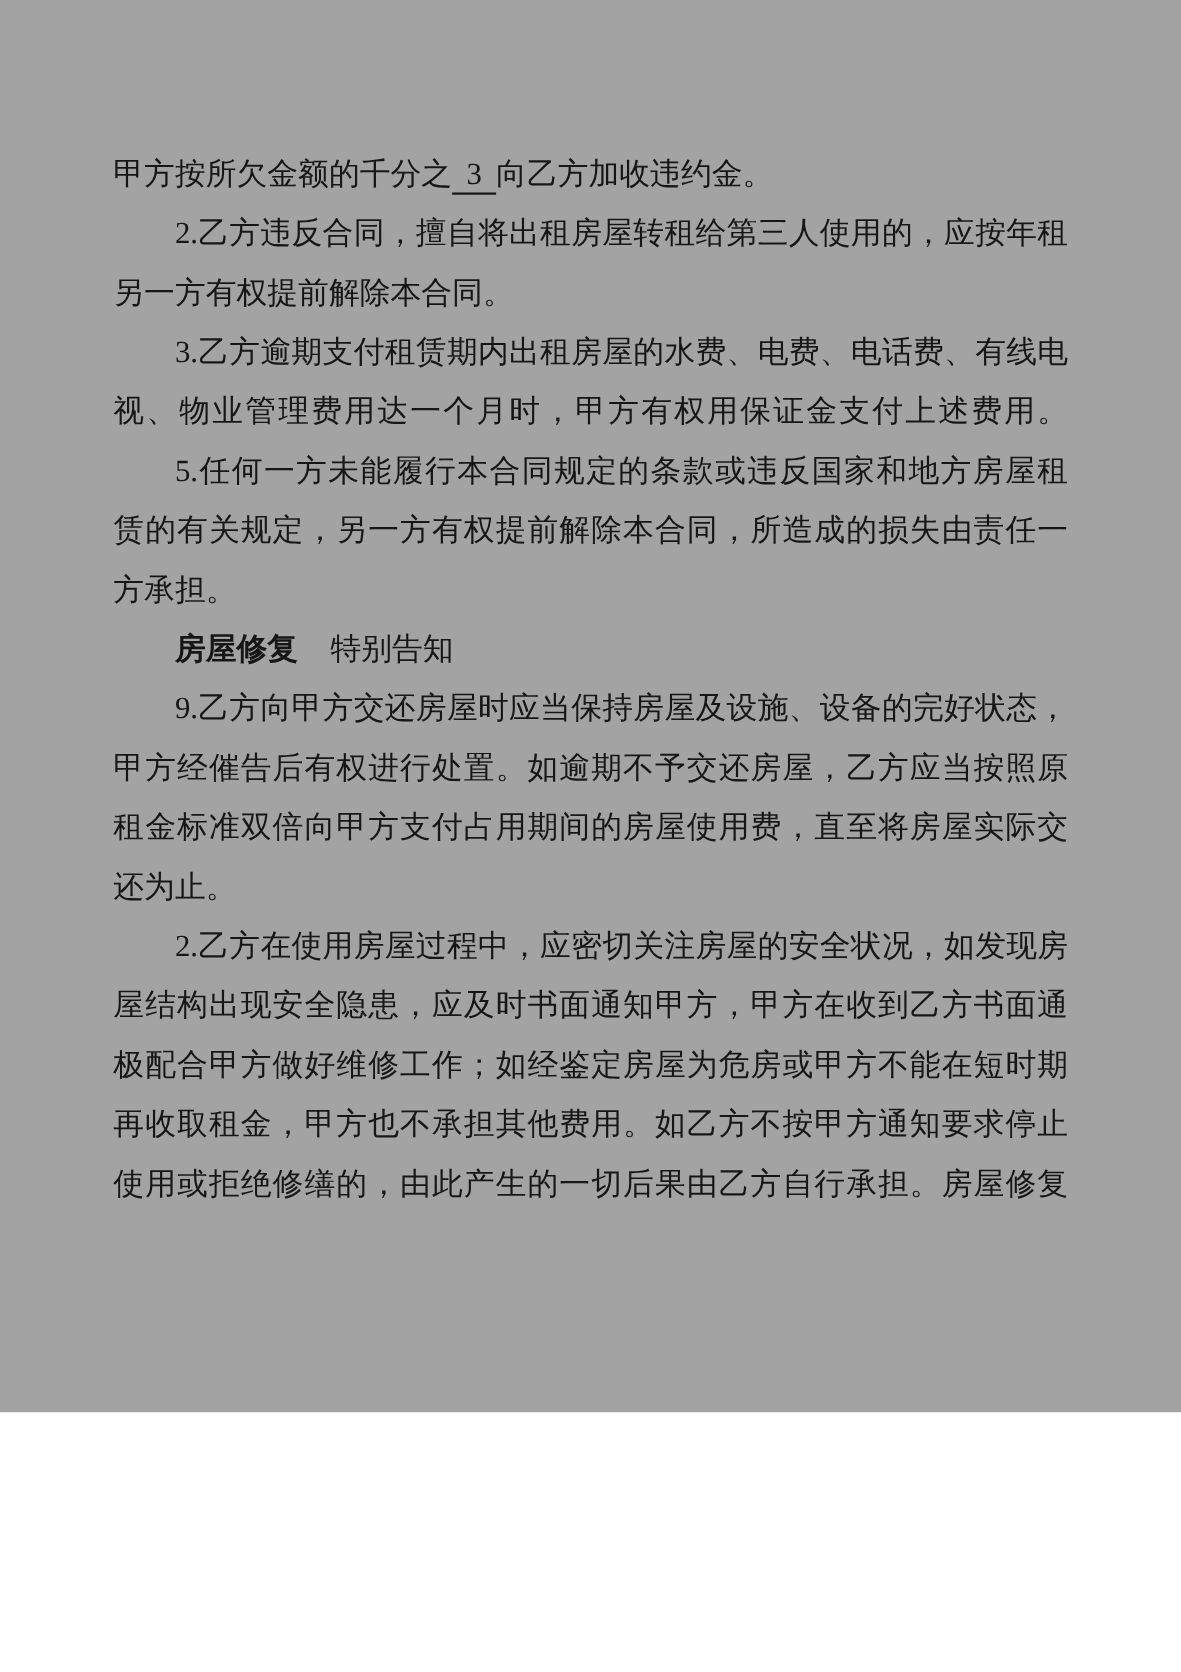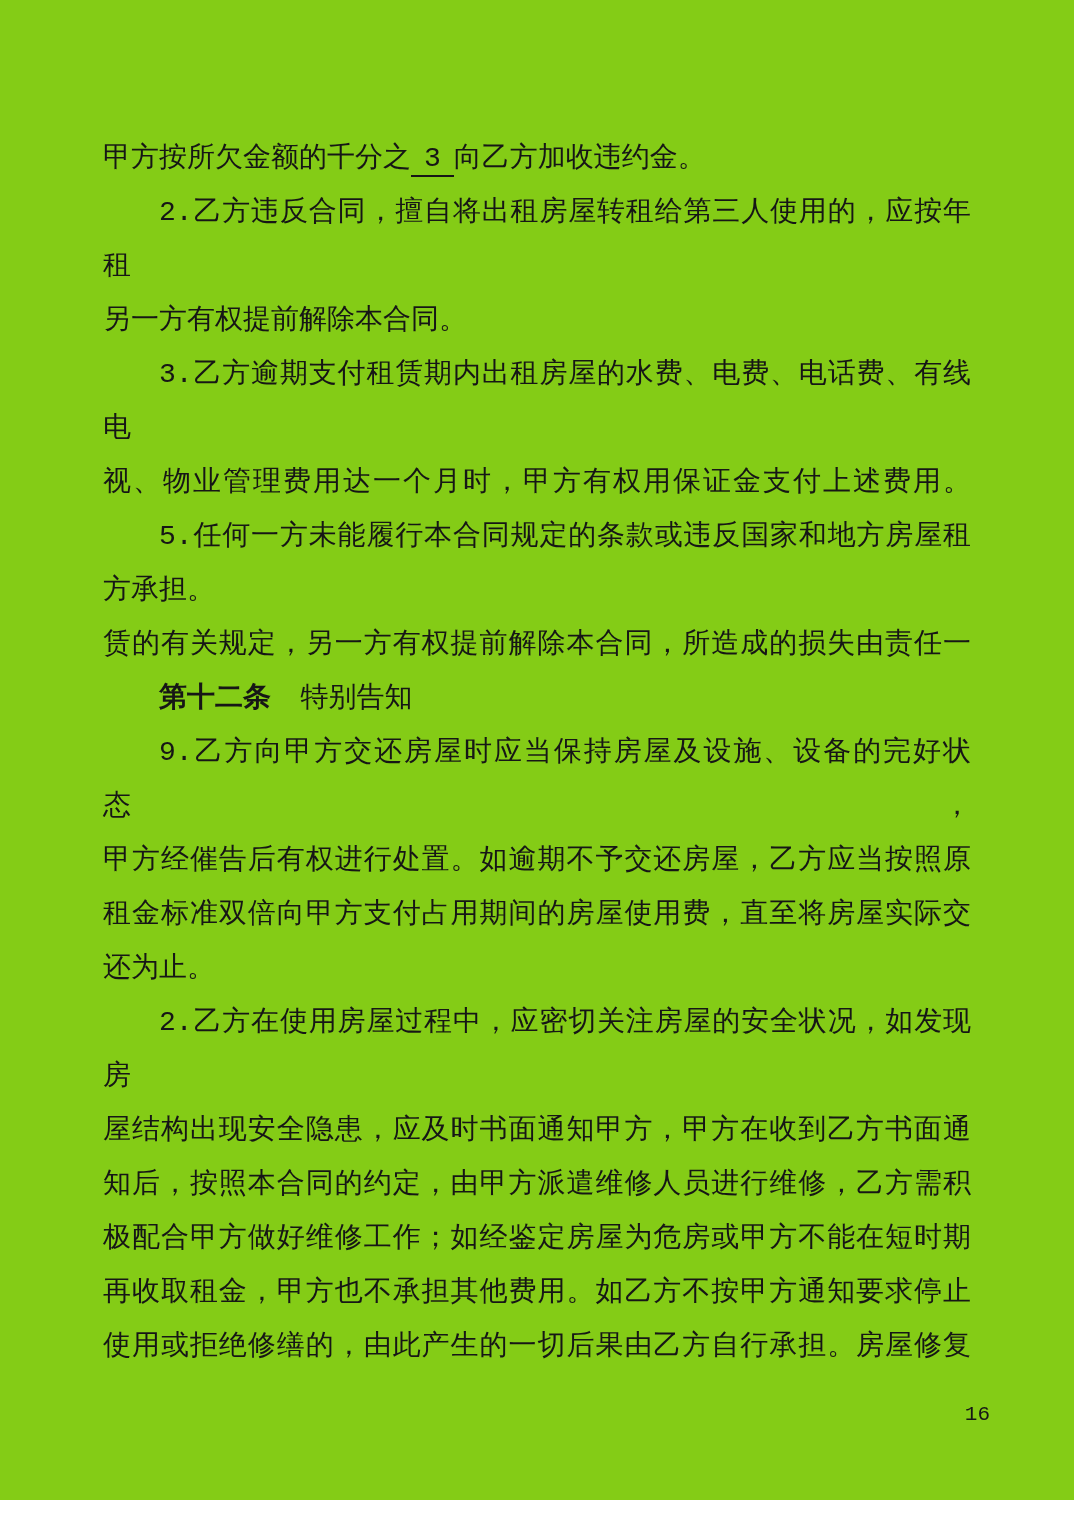--- a/index.html
+++ b/index.html
@@ -1,24 +1,24 @@
 <!DOCTYPE html>
 <html><head>
 <meta charset="utf-8">
 <style>
   * { margin: 0; padding: 0; box-sizing: border-box; }
   html, body { background: #ffffff; }
   .page {
     position: relative;
     width: 1074px;
-    height: 1500px;
+    height: 1284px;
     margin: 0 auto;
-    background: #84cc16;
+    background: #a3a3a3;
     color: #161616;
-    font-family: Liberation Mono, monospace;
+    font-family: Liberation Serif, serif;
     overflow: hidden;
   }
   .body-text {
     position: absolute;
     top: 132px;
     left: 103px;
     width: 868px;
     font-size: 28px;
     line-height: 54px;
   }
@@ -48,32 +48,31 @@
 <div class="page">
   <div class="body-text">
 
     <div class="line"><span>甲方按所欠金额的千分之</span><span class="blank">3</span><span>向乙方加收违约金。</span></div>
 
     <div class="line ind j">2.乙方违反合同，擅自将出租房屋转租给第三人使用的，应按年租</div>
     <div class="line">另一方有权提前解除本合同。</div>
     <div class="line ind j">3.乙方逾期支付租赁期内出租房屋的水费、电费、电话费、有线电</div>
     <div class="line j">视、物业管理费用达一个月时，甲方有权用保证金支付上述费用。</div>
     <div class="line ind j">5.任何一方未能履行本合同规定的条款或违反国家和地方房屋租</div>
+    <div class="line j">赁的有关规定，另一方有权提前解除本合同，所造成的损失由责任一</div>
     <div class="line">方承担。</div>
-    <div class="line j">赁的有关规定，另一方有权提前解除本合同，所造成的损失由责任一</div>
 
-    <div class="line ind heading"><span class="num">第十二条</span><span>特别告知</span></div>
+    <div class="line ind heading"><span class="num">房屋修复</span><span>特别告知</span></div>
 
     <div class="line ind j">9.乙方向甲方交还房屋时应当保持房屋及设施、设备的完好状态，</div>
     <div class="line j">甲方经催告后有权进行处置。如逾期不予交还房屋，乙方应当按照原</div>
     <div class="line j">租金标准双倍向甲方支付占用期间的房屋使用费，直至将房屋实际交</div>
     <div class="line">还为止。</div>
     <div class="line ind j">2.乙方在使用房屋过程中，应密切关注房屋的安全状况，如发现房</div>
     <div class="line j">屋结构出现安全隐患，应及时书面通知甲方，甲方在收到乙方书面通</div>
-    <div class="line j">知后，按照本合同的约定，由甲方派遣维修人员进行维修，乙方需积</div>
     <div class="line j">极配合甲方做好维修工作；如经鉴定房屋为危房或甲方不能在短时期</div>
     <div class="line j">再收取租金，甲方也不承担其他费用。如乙方不按甲方通知要求停止</div>
     <div class="line j">使用或拒绝修缮的，由此产生的一切后果由乙方自行承担。房屋修复</div>
 
   </div>
 
   <div class="page-number">16</div>
 </div>
 
 </body></html>

